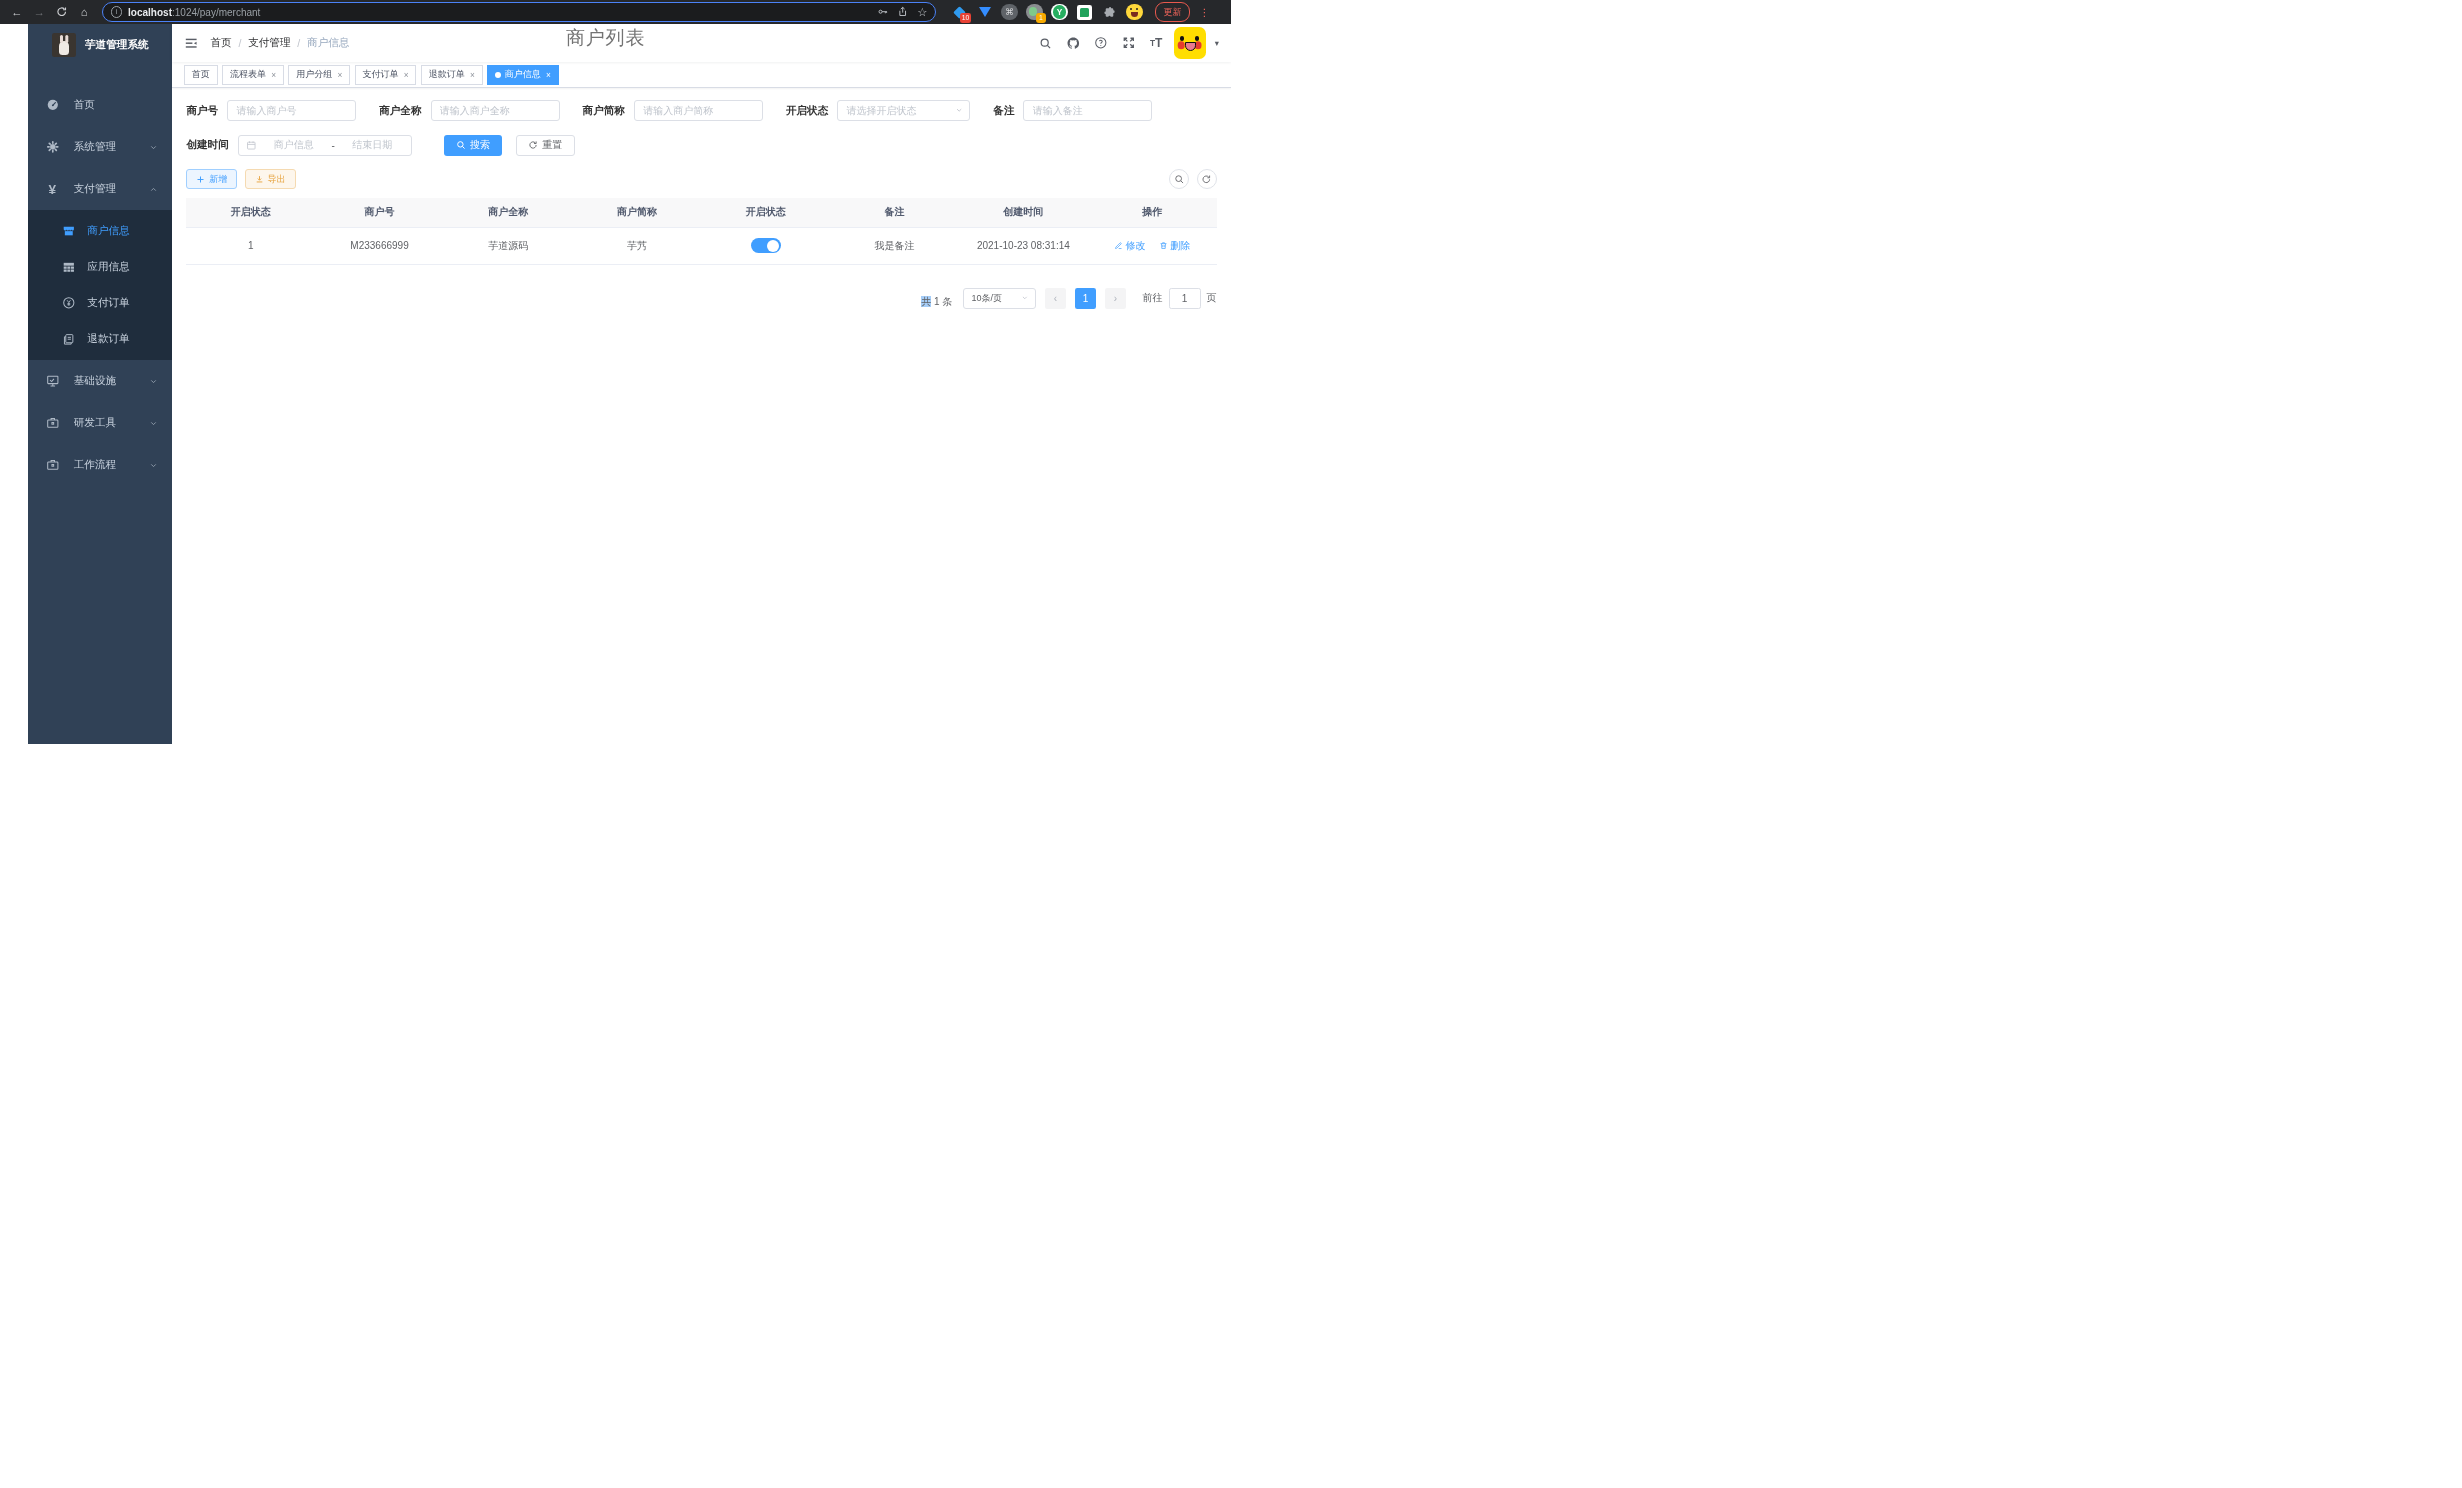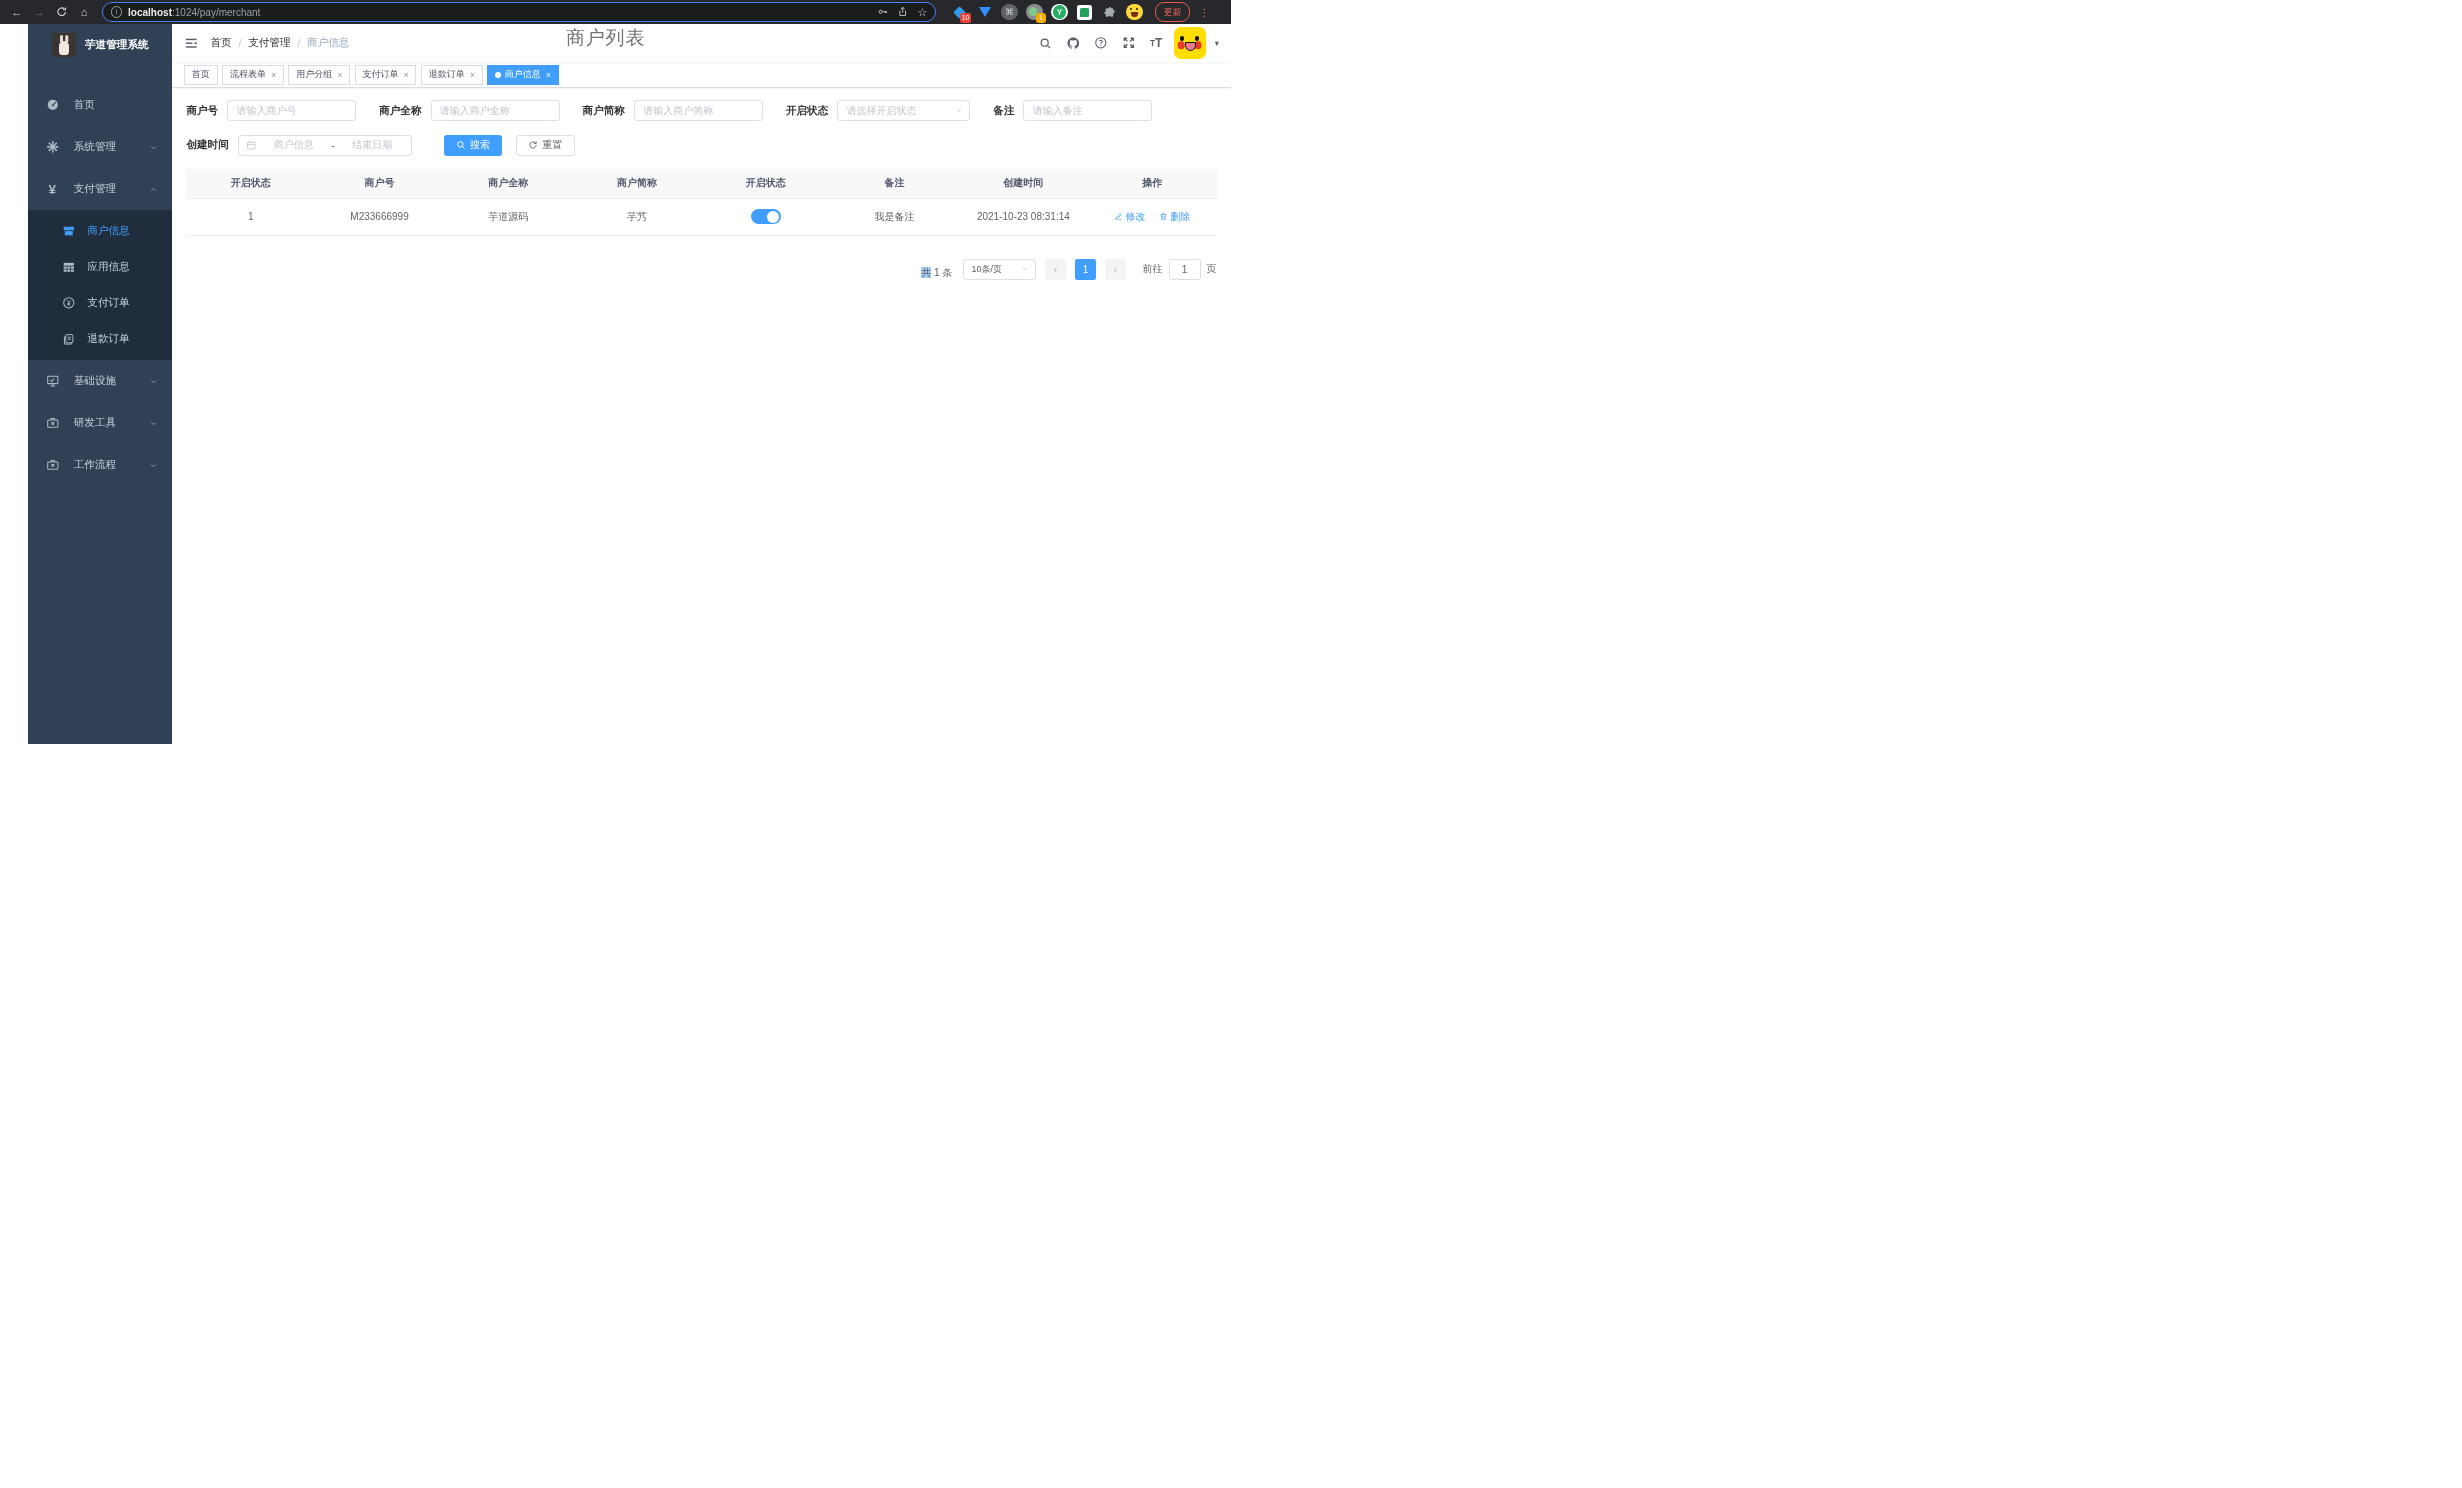--- a/index.html
+++ b/index.html
@@ -490,20 +490,48 @@
         </span>
         <span class="btn btn-plain">
           <svg width="10" height="10" viewBox="0 0 24 24" fill="none" stroke="currentColor" stroke-width="2.2">
               <path d="M19.5 12a7.5 7.5 0 1 1-2.2-5.3"></path>
               <path d="M19.5 3.5v5h-5"></path>
             </svg>
           <span>重置</span>
         </span>
       </div>
 
+      <div class="toolbar-row">
+        <span class="btn btn-add">
+          <svg width="9" height="9" viewBox="0 0 24 24" fill="none" stroke="currentColor" stroke-width="2.6">
+              <path d="M12 4v16M4 12h16"></path>
+            </svg>
+          <span>新增</span>
+        </span>
+        <span class="btn btn-export">
+          <svg width="9" height="9" viewBox="0 0 24 24" fill="none" stroke="currentColor" stroke-width="2.4">
+              <path d="M12 3v10M7.5 9.5 12 14l4.5-4.5M4.5 18.5h15"></path>
+            </svg>
+          <span>导出</span>
+        </span>
+        <span class="toolbar-right">
+          <span class="circle-btn">
+            <svg width="10.6" height="10.6" viewBox="0 0 24 24" fill="none" stroke="currentColor" stroke-width="2">
+                <circle cx="10.5" cy="10.5" r="6.5"></circle>
+                <path d="m15.5 15.5 5 5"></path>
+              </svg>
+          </span>
+          <span class="circle-btn">
+            <svg width="10.6" height="10.6" viewBox="0 0 24 24" fill="none" stroke="currentColor" stroke-width="2">
+                <path d="M19.5 12a7.5 7.5 0 1 1-2.2-5.3"></path>
+                <path d="M19.5 3.5v5h-5"></path>
+              </svg>
+          </span>
+        </span>
+      </div>
 
       <table>
         <thead>
           <tr>
             <th>开启状态</th>
             <th>商户号</th>
             <th>商户全称</th>
             <th>商户简称</th>
             <th>开启状态</th>
             <th>备注</th>

